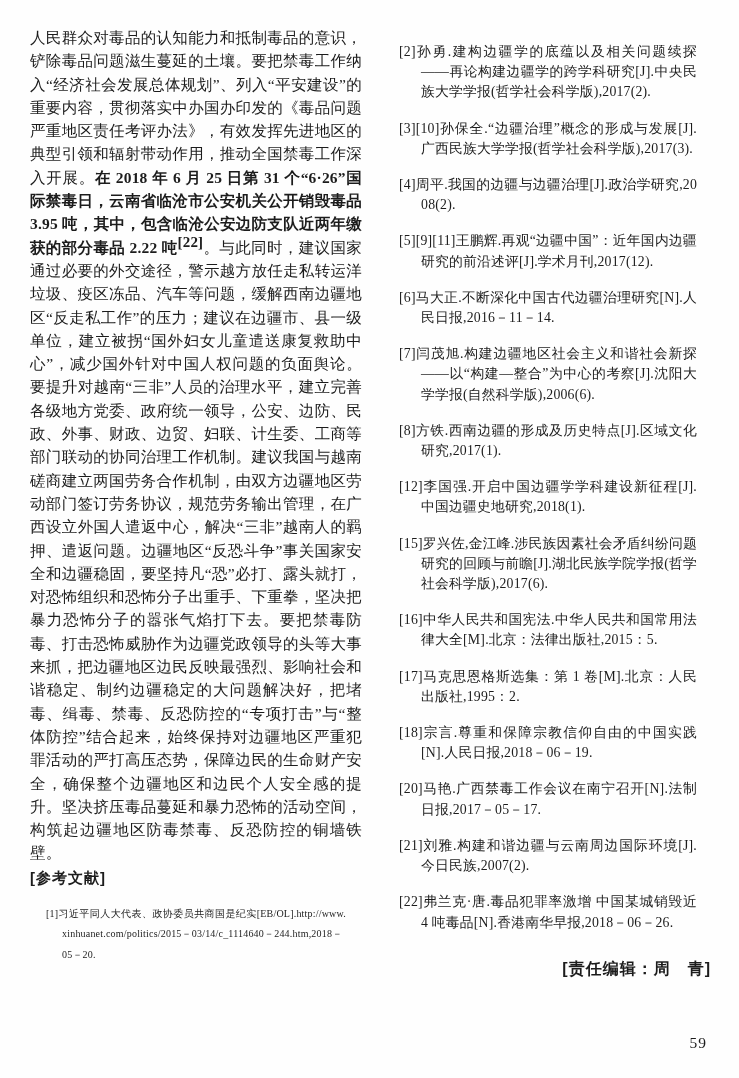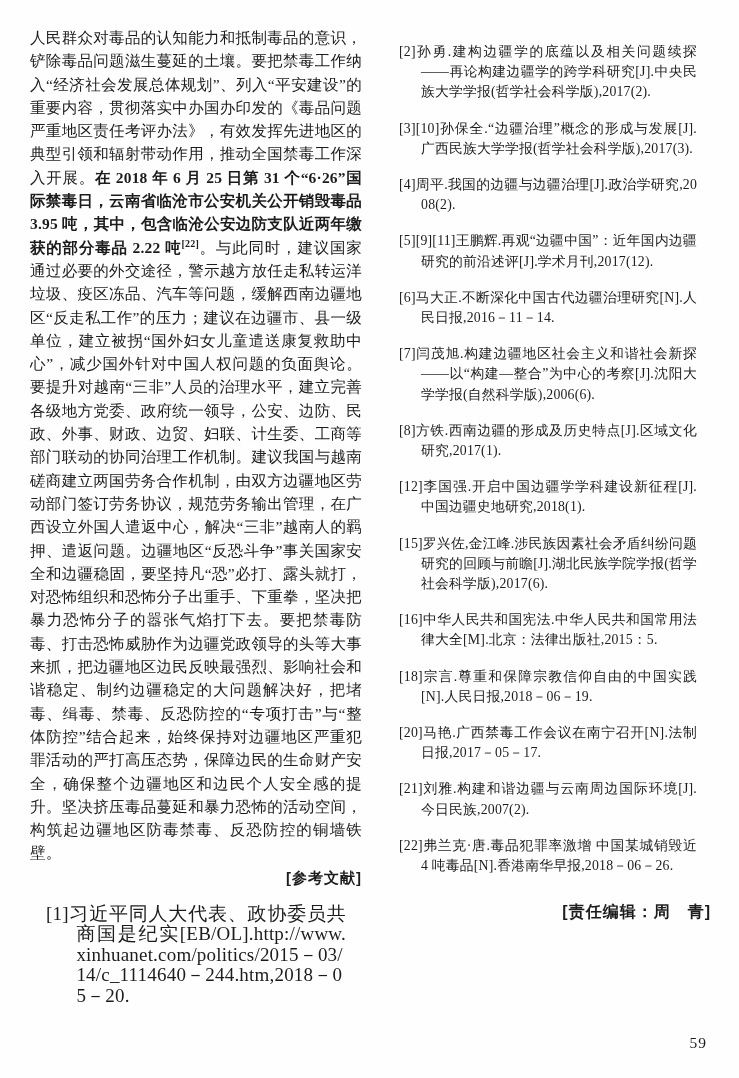--- a/index.html
+++ b/index.html
@@ -33,44 +33,44 @@
     margin: 0;
     font-size: 15.5px;
     line-height: 23.3px;
     text-align: justify;
     letter-spacing: 0.2px;
   }
   .body-text .bold-seg {
     font-weight: bold;
   }
   .body-text sup {
-    font-size: 10px;
+    font-size: 15px;
     line-height: 0;
     font-weight: bold;
   }
   .ref-heading {
     margin: 4px 0 3px 0;
     font-family: "Liberation Sans", "DejaVu Sans", sans-serif;
     font-weight: bold;
     font-size: 15px;
-    text-align: right;
+    text-align: left;
     letter-spacing: 1px;
   }
   .ref {
     margin: 16px;
     font-size: 13.8px;
     line-height: 20.2px;
     text-align: justify;
     padding-left: 1.6em;
     text-indent: -1.6em;
     letter-spacing: 0.2px;
     word-break: break-all;
   }
   .col-left .ref {
-    font-size: 19px;
+    font-size: 10px;
     line-height: 20.5px;
   }
   .editor-note {
     margin: 26px 2px 0 0;
     font-family: "Liberation Sans", "DejaVu Sans", sans-serif;
     font-weight: bold;
     font-size: 16px;
     text-align: right;
     letter-spacing: 1px;
   }
@@ -99,20 +99,21 @@
     <p class="ref">[2]孙勇.建构边疆学的底蕴以及相关问题续探——再论构建边疆学的跨学科研究[J].中央民族大学学报(哲学社会科学版),2017(2).</p>
     <p class="ref">[3][10]孙保全.“边疆治理”概念的形成与发展[J].广西民族大学学报(哲学社会科学版),2017(3).</p>
     <p class="ref">[4]周平.我国的边疆与边疆治理[J].政治学研究,2008(2).</p>
     <p class="ref">[5][9][11]王鹏辉.再观“边疆中国”：近年国内边疆研究的前沿述评[J].学术月刊,2017(12).</p>
     <p class="ref">[6]马大正.不断深化中国古代边疆治理研究[N].人民日报,2016－11－14.</p>
     <p class="ref">[7]闫茂旭.构建边疆地区社会主义和谐社会新探——以“构建—整合”为中心的考察[J].沈阳大学学报(自然科学版),2006(6).</p>
     <p class="ref">[8]方铁.西南边疆的形成及历史特点[J].区域文化研究,2017(1).</p>
     <p class="ref">[12]李国强.开启中国边疆学学科建设新征程[J].中国边疆史地研究,2018(1).</p>
     <p class="ref">[15]罗兴佐,金江峰.涉民族因素社会矛盾纠纷问题研究的回顾与前瞻[J].湖北民族学院学报(哲学社会科学版),2017(6).</p>
     <p class="ref">[16]中华人民共和国宪法.中华人民共和国常用法律大全[M].北京：法律出版社,2015：5.</p>
+    <p class="ref">[17]马克思恩格斯选集：第 1 卷[M].北京：人民出版社,1995：2.</p>
     <p class="ref">[18]宗言.尊重和保障宗教信仰自由的中国实践[N].人民日报,2018－06－19.</p>
     <p class="ref">[20]马艳.广西禁毒工作会议在南宁召开[N].法制日报,2017－05－17.</p>
     <p class="ref">[21]刘雅.构建和谐边疆与云南周边国际环境[J].今日民族,2007(2).</p>
     <p class="ref">[22]弗兰克·唐.毒品犯罪率激增 中国某城销毁近 4 吨毒品[N].香港南华早报,2018－06－26.</p>
 
     <p class="editor-note">[责任编辑：周　青]</p>
   </div>
 
   <div class="page-number">59</div>
 </div>

